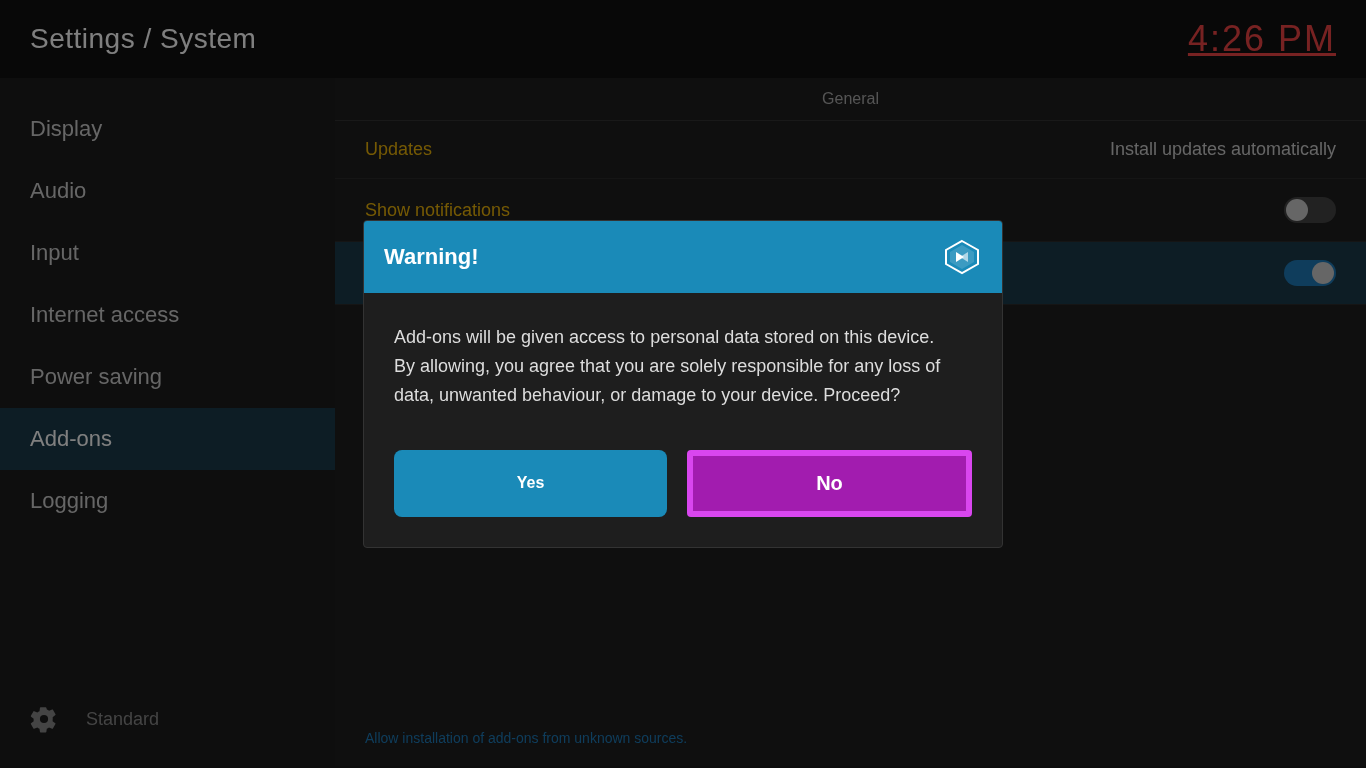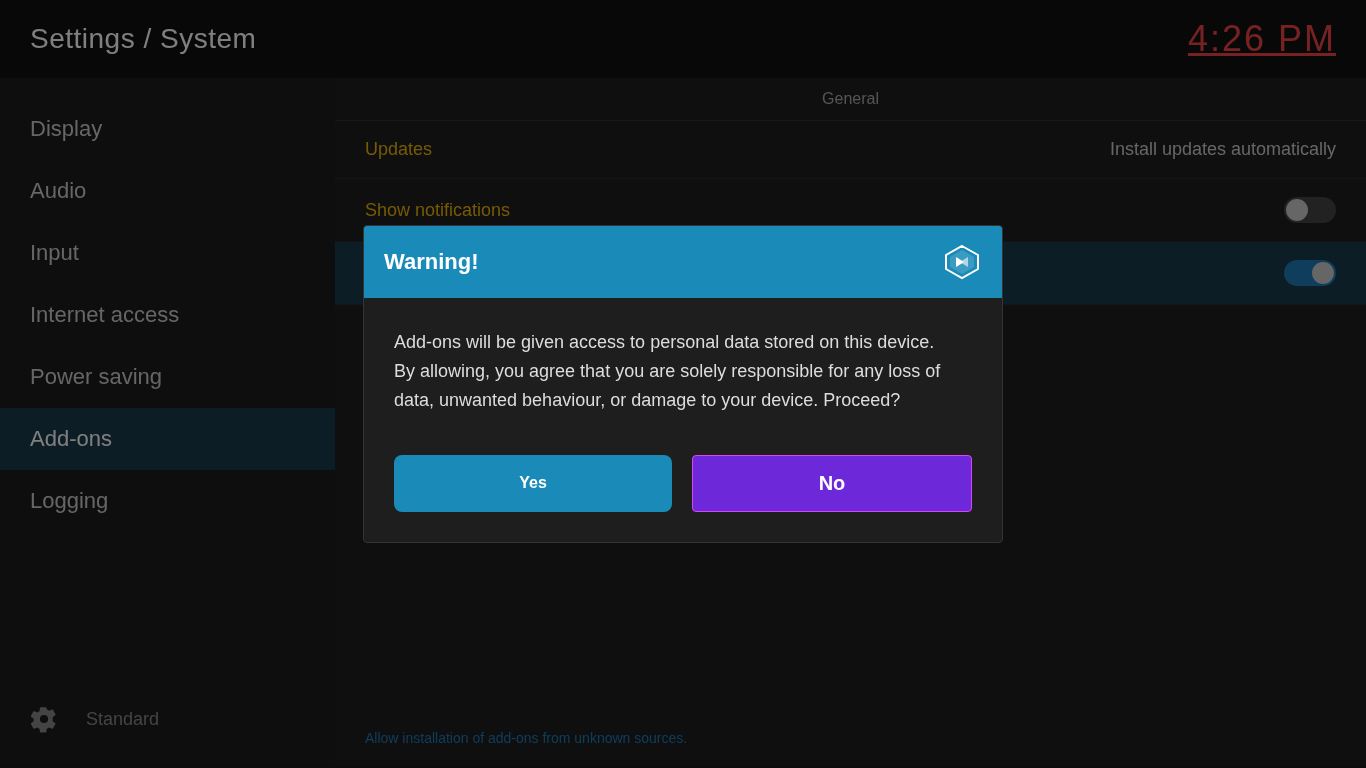--- a/index.html
+++ b/index.html
@@ -228,25 +228,25 @@
       font-weight: bold;
       border: none;
       border-radius: 8px;
       cursor: pointer;
       text-align: center;
     }
 
     .btn-no {
       flex: 1;
       padding: 16px;
-      background-color: #6d28d9;
+      background-color: #a21caf;
       color: #ffffff;
       font-size: 20px;
       font-weight: bold;
-      border: 1px solid #d946ef;
+      border: 6px solid #d946ef;
       border-radius: 4px;
       cursor: pointer;
       text-align: center;
     }
   </style>
 </head>
 <body>
 
 <div class="header">
   <span class="header-title">Settings / System</span>

